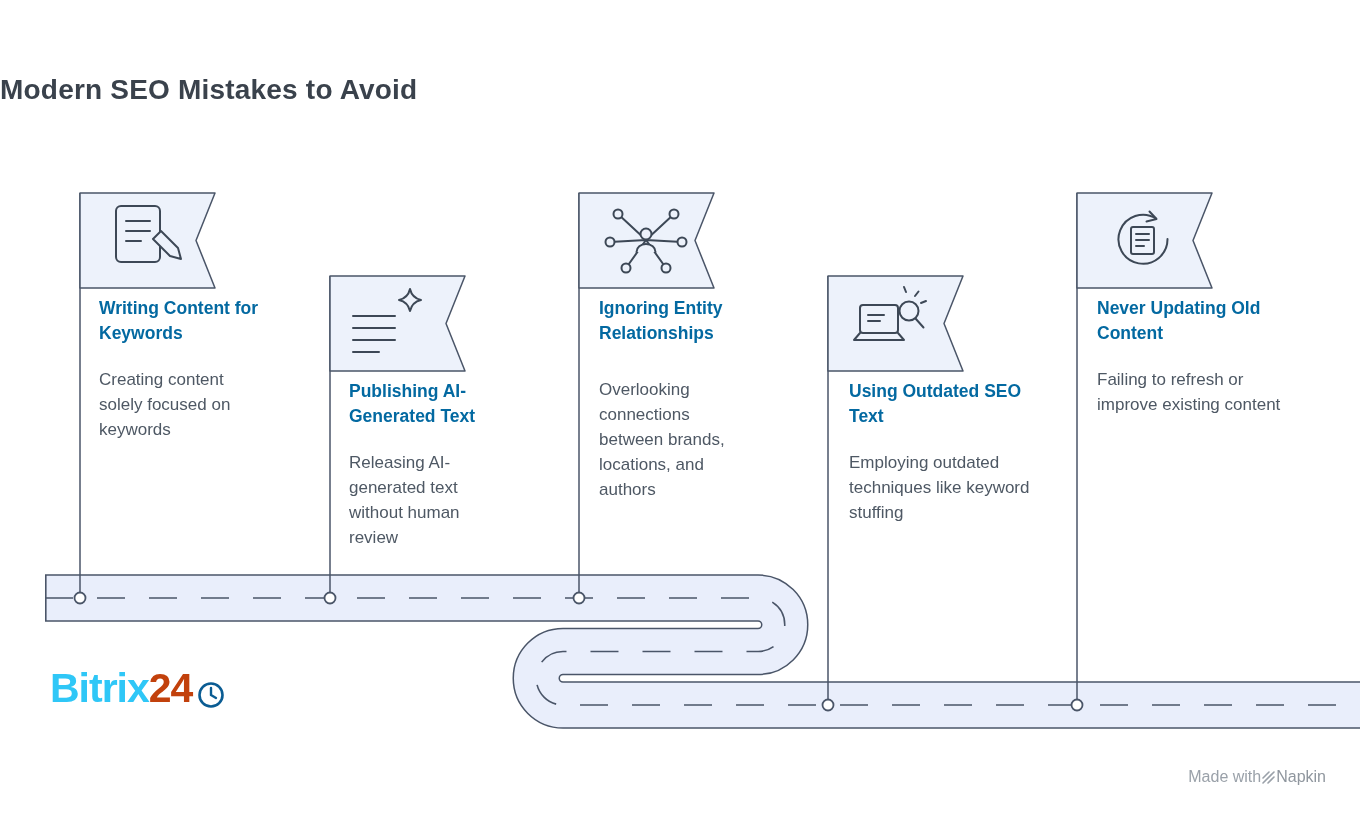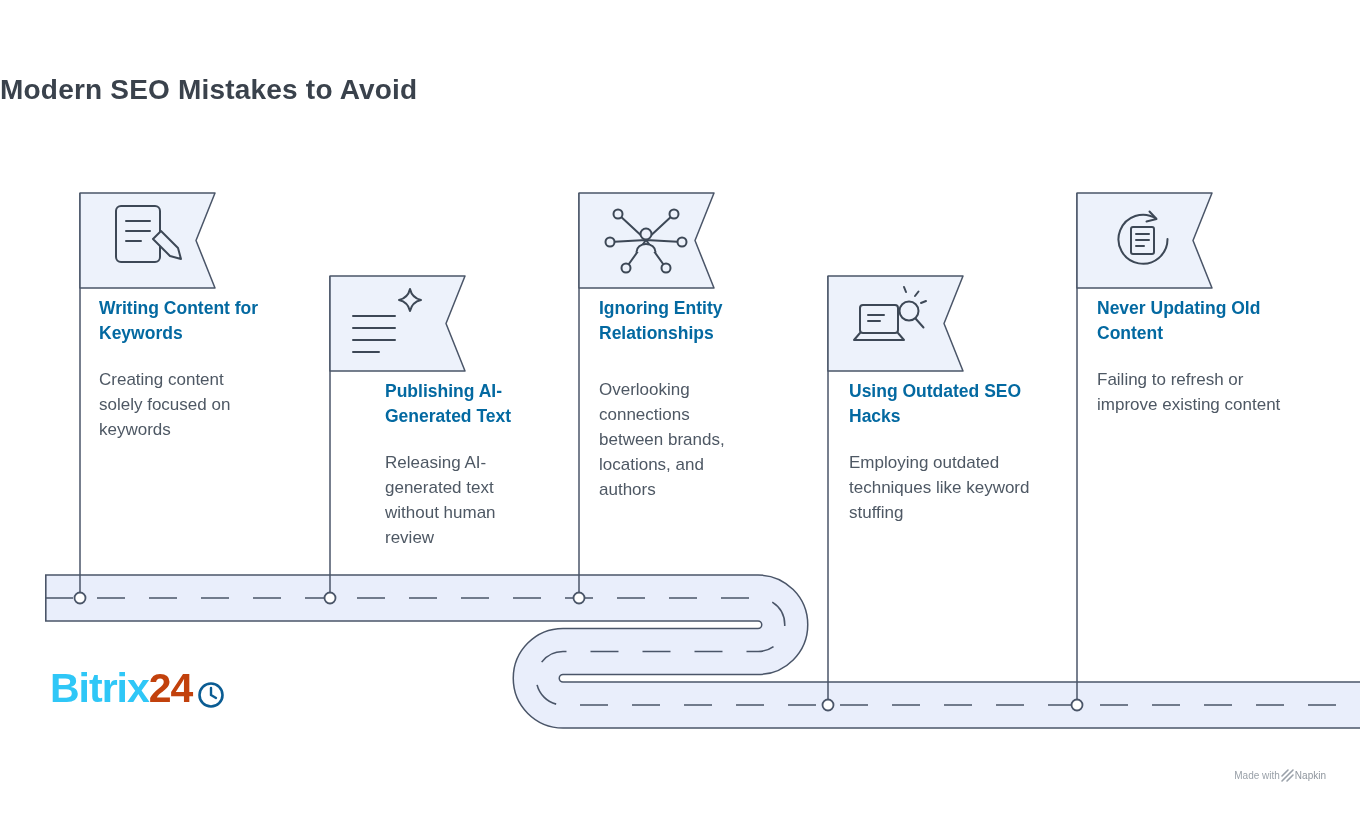--- a/index.html
+++ b/index.html
@@ -56,21 +56,21 @@
   }
   .logo .brand { color: #2fc7f7; }
   .logo .num { color: #c2410c; }
   .logo svg { margin-left: 5px; margin-top: -8px; }
   .footer {
     position: absolute;
     right: 34px;
     top: 768px;
     display: flex;
     align-items: center;
-    font-size: 10px;
+    font-size: 16px;
     color: #9aa1a9;
   }
   .footer .napkin-brand { color: #8f969e; }
 </style>
 </head>
 <body>
 
 <div class="canvas">
 
   <h1 class="page-title">Modern SEO Mistakes to Avoid</h1>
@@ -152,32 +152,32 @@
         <path d="M1136 234 h13 M1136 240 h13 M1136 246 h8"></path>
       </g>
     </g>
   </svg>
 
   <div class="col" style="left:99px; top:296px; width:190px;">
     <h2>Writing Content for Keywords</h2>
     <p style="width:168px;">Creating content solely focused on keywords</p>
   </div>
 
-  <div class="col" style="left:349px; top:379px; width:155px;margin-left:36px;">
+  <div class="col" style="left:349px; top:379px; width:155px;">
     <h2>Publishing AI-Generated Text</h2>
     <p style="width:150px;">Releasing AI-generated text without human review</p>
   </div>
 
   <div class="col" style="left:599px; top:296px; width:160px;">
     <h2>Ignoring Entity Relationships</h2>
     <p style="width:155px;margin-top:31px;">Overlooking connections between brands, locations, and authors</p>
   </div>
 
   <div class="col" style="left:849px; top:379px; width:200px;">
-    <h2>Using Outdated SEO Hacks</h2>
+    <h2>Using Outdated SEO Text</h2>
     <p style="width:188px;">Employing outdated techniques like keyword stuffing</p>
   </div>
 
   <div class="col" style="left:1097px; top:296px; width:195px;">
     <h2>Never Updating Old Content</h2>
     <p style="width:185px;">Failing to refresh or improve existing content</p>
   </div>
 
   <div class="logo">
     <span class="brand">Bitrix</span>

